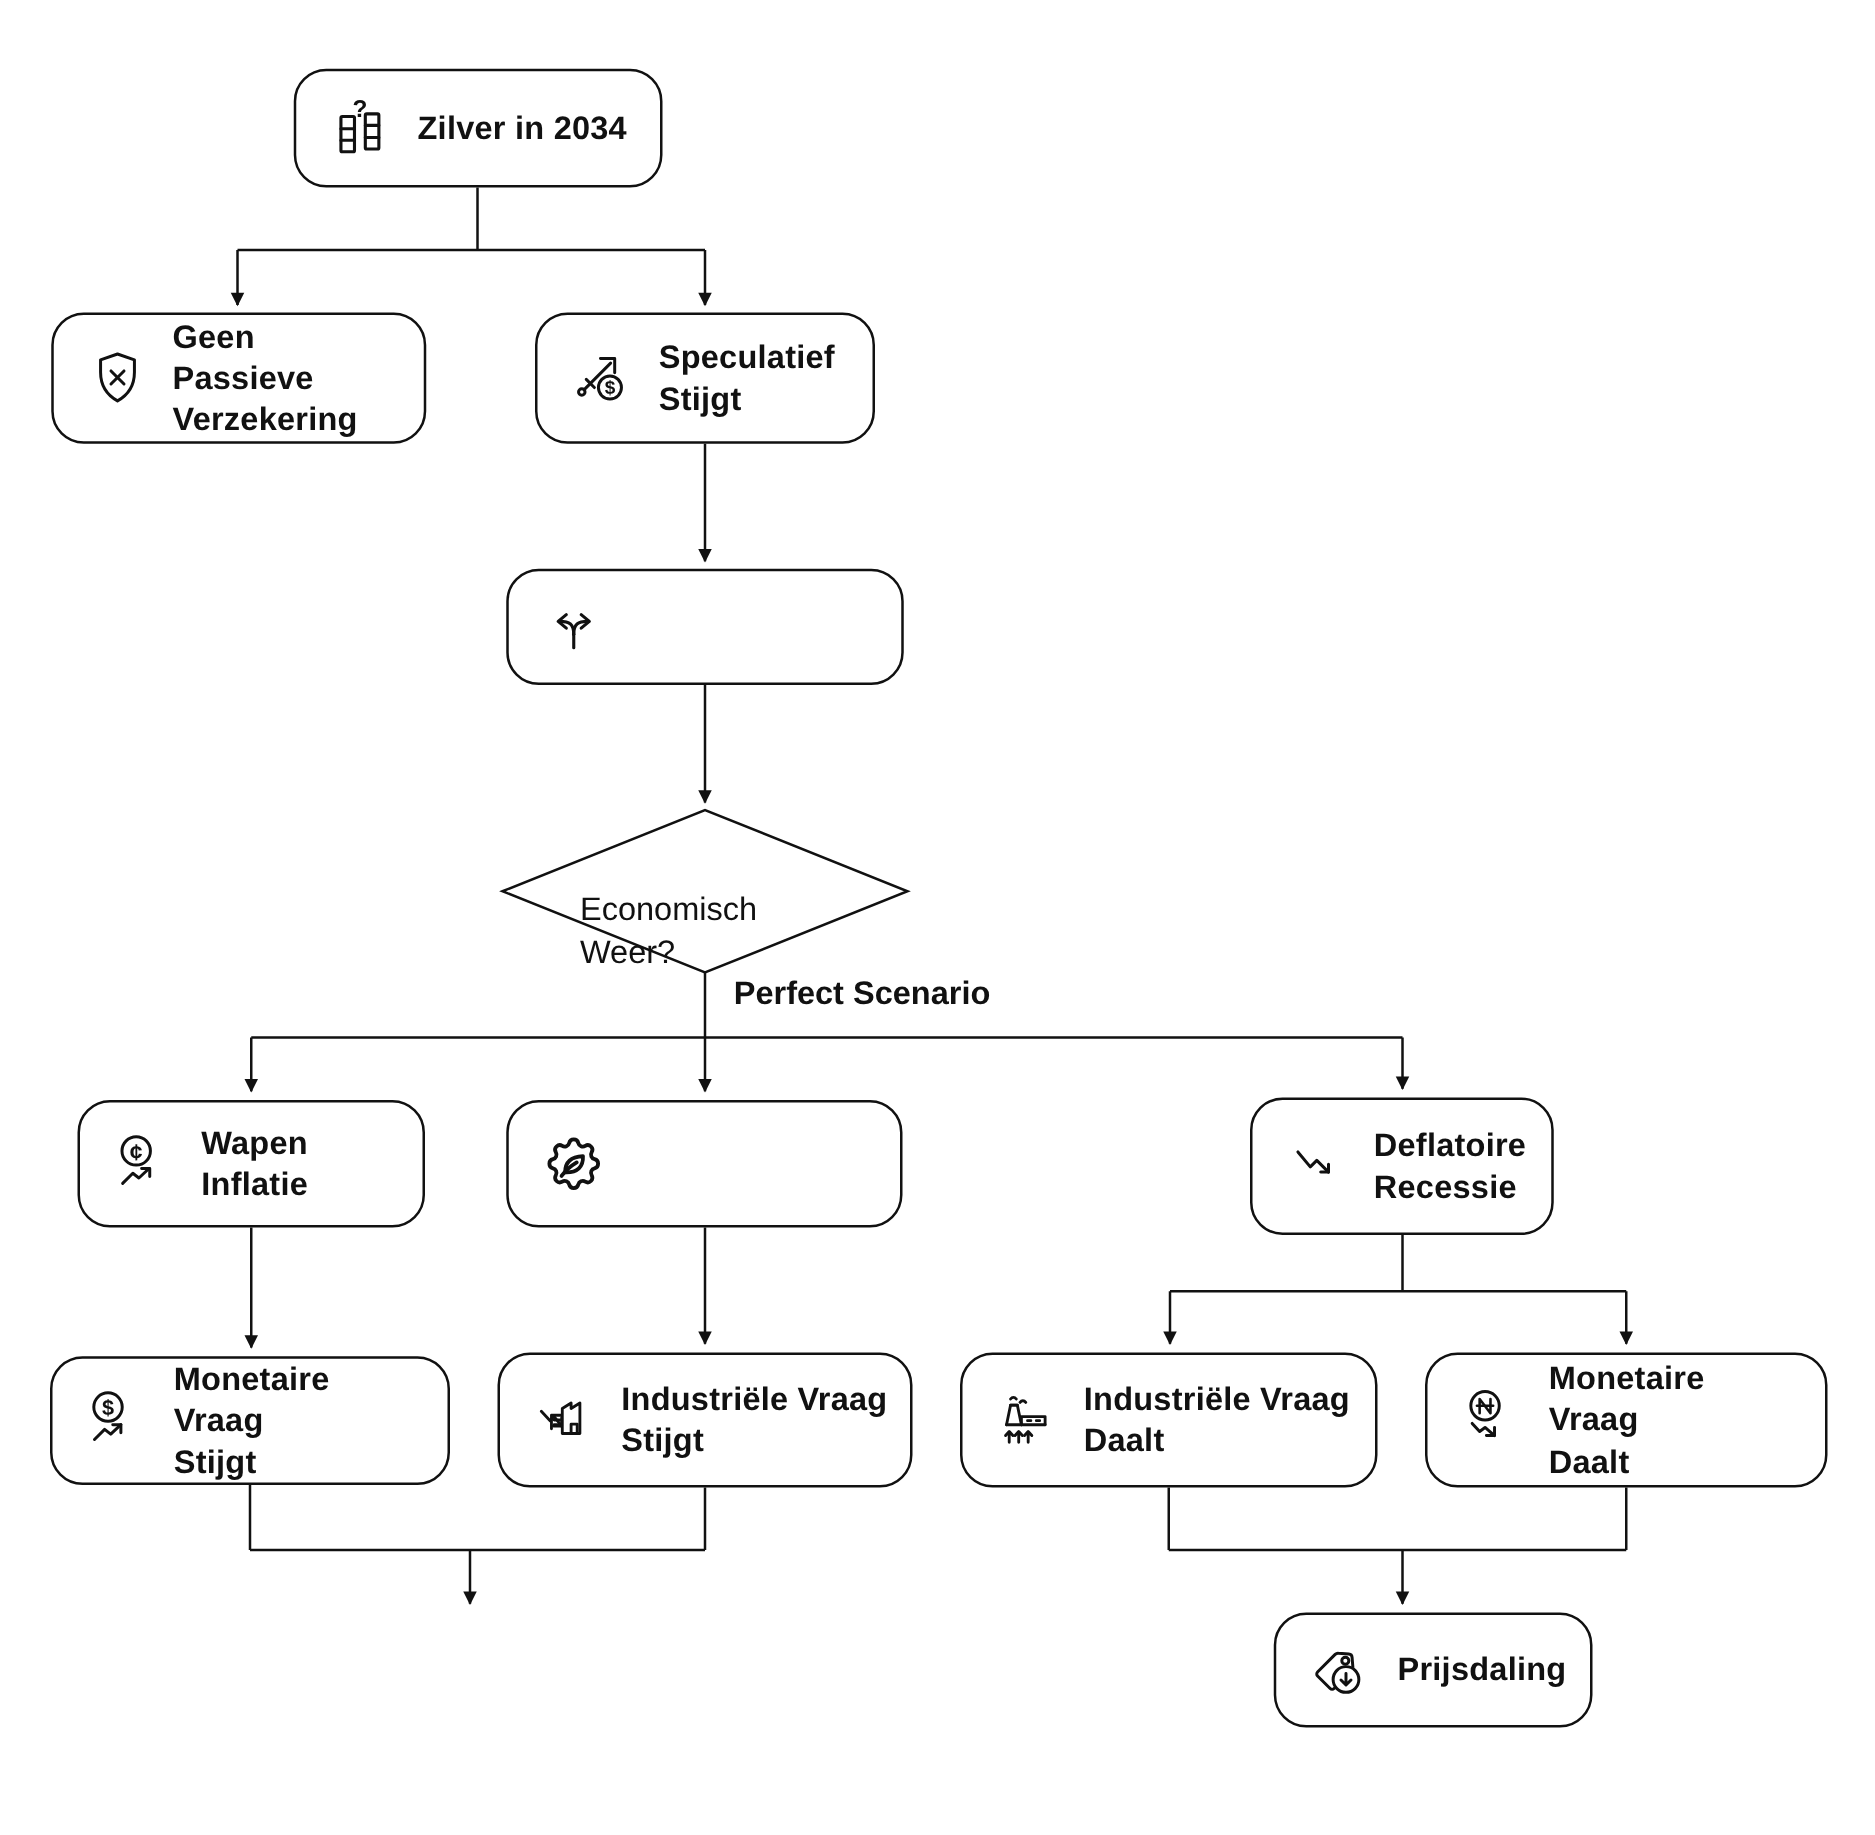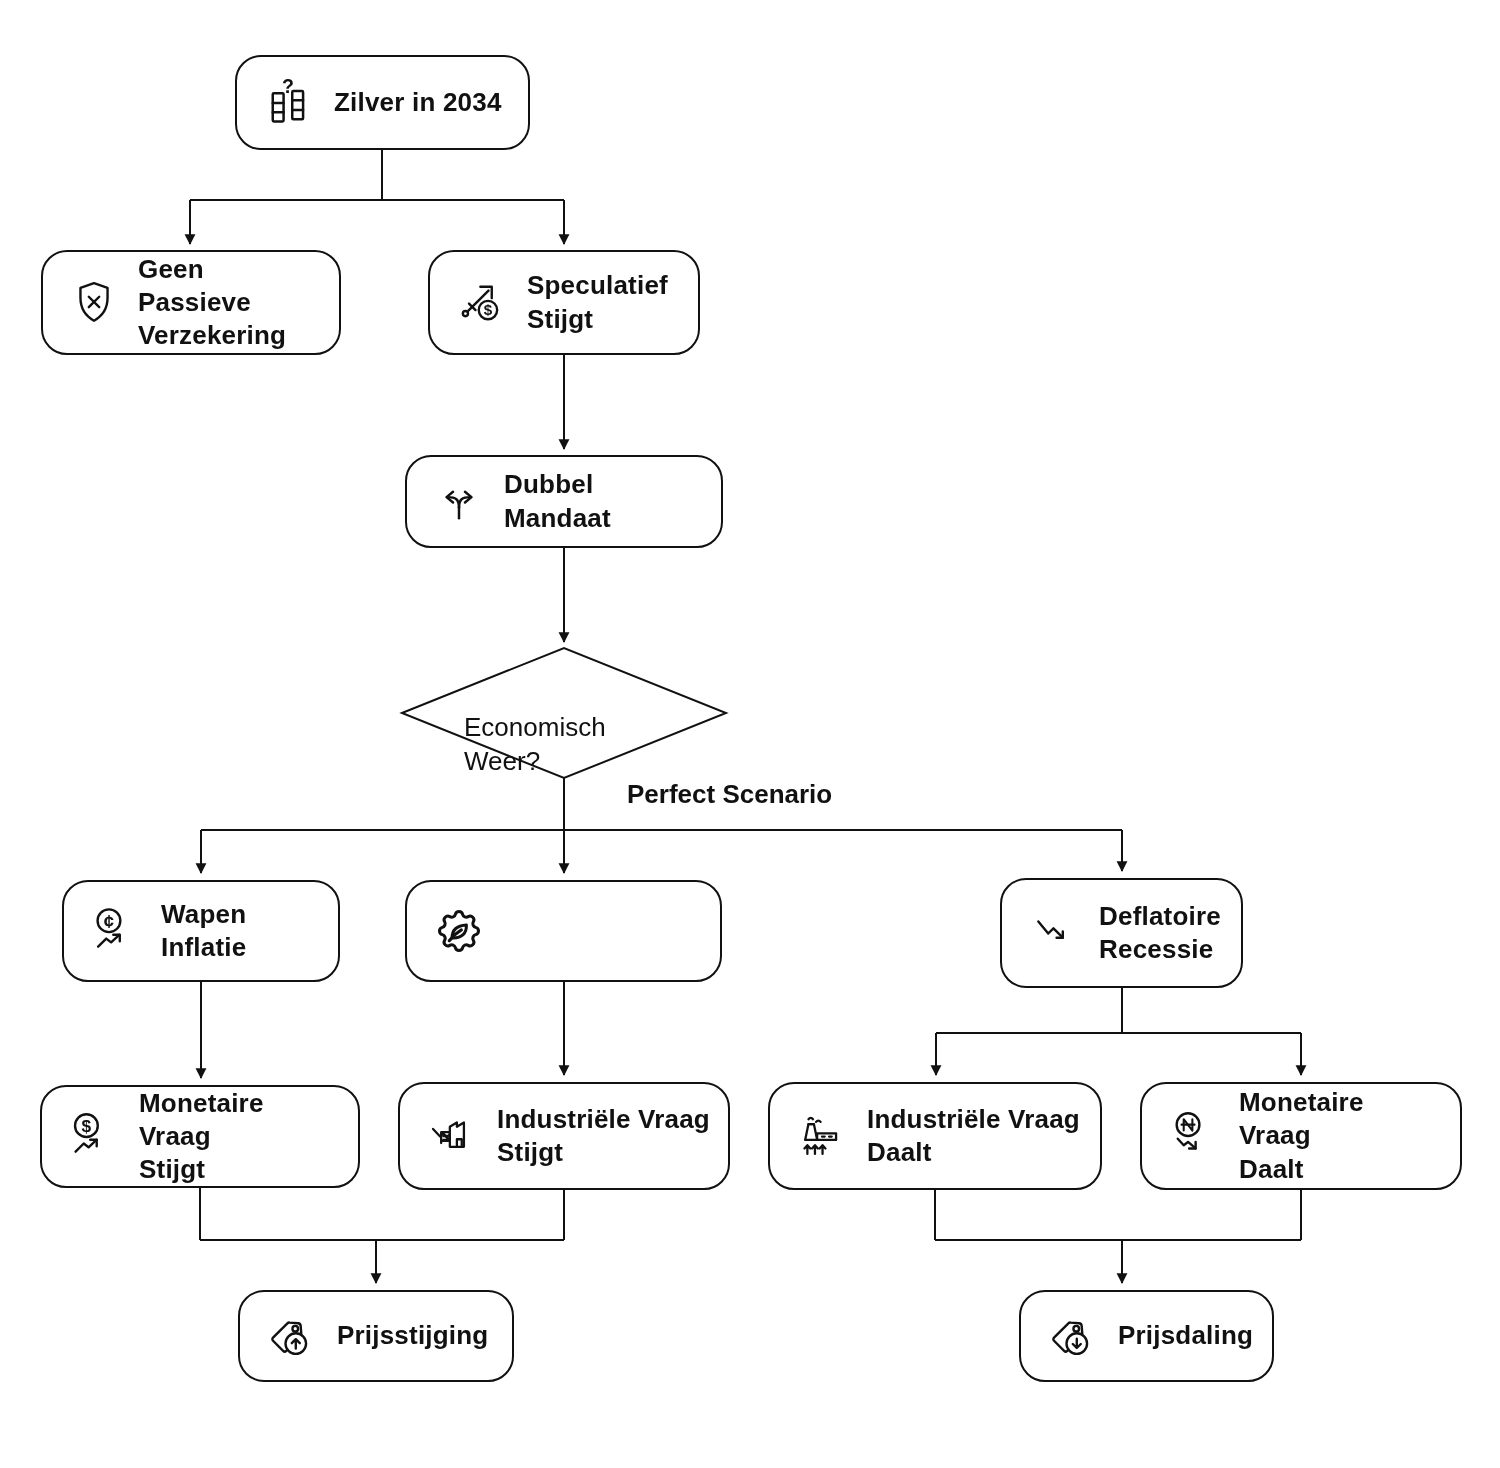--- a/index.html
+++ b/index.html
@@ -16,21 +16,21 @@
   .label{font-weight:bold;font-size:26px;line-height:1.28;letter-spacing:.2px;}
   .label span{display:block;}
   .icon{flex:0 0 auto;display:flex;}
   .icon svg{display:block;}
   .diamond-label{
     position:absolute;left:464px;top:679px;width:200px;text-align:left;
     font-weight:normal;font-size:26px;line-height:1.3;margin-top:32px;
   }
   .branch-label{
     position:absolute;left:587px;top:779px;
-    font-weight:bold;font-size:26px;margin-left:40px;
+    font-weight:bold;font-size:26px;
   }
   svg text{font-family:"Liberation Sans",sans-serif;}
 </style>
 </head>
 <body>
 
 <div class="canvas">
 
   <svg class="connector-layer" width="1500" height="1468" viewBox="0 0 1500 1468">
     <defs>
@@ -117,21 +117,20 @@
   <div class="node" style="left:405px;top:455px;width:318px;height:93px;">
     <span class="icon">
       <svg width="52" height="52" viewBox="0 0 48 48" fill="none" stroke="#111111" stroke-width="2.3" stroke-linecap="round" stroke-linejoin="round">
         <path d="M24 39 V29"></path>
         <path d="M24 29 C24 21.5 21 19.5 13.5 19.5"></path>
         <path d="M24 29 C24 21.5 27 19.5 34.5 19.5"></path>
         <path d="M18.5 14.5 L12.5 19.5 L18.5 24.5"></path>
         <path d="M29.5 14.5 L35.5 19.5 L29.5 24.5"></path>
       </svg>
     </span>
-    <div class="label">Dubbel Mandaat</div>
   </div>
 
   <div class="diamond-label">
     <span style="display:block;">Economisch</span>
     <span style="display:block;">Weer?</span>
   </div>
 
   <div class="branch-label">Perfect Scenario</div>
 
   <div class="node" style="left:62px;top:880px;width:278px;height:102px;">
@@ -230,31 +229,20 @@
         <path d="M9 26.5 L14.5 32.5 L18.5 29.5 L25.5 35.5"></path>
         <path d="M19.5 35.5 L25.5 35.5 L25.5 29.5"></path>
       </svg>
     </span>
     <div class="label">
       <span>Monetaire Vraag</span>
       <span>Daalt</span>
     </div>
   </div>
 
-  <div class="node" style="left:238px;top:1290px;width:276px;height:92px;">
-    <span class="icon">
-      <svg width="52" height="52" viewBox="0 0 48 48" fill="none" stroke="#111111" stroke-width="2.2" stroke-linecap="round" stroke-linejoin="round">
-        <path d="M6.5 25.5 L19.5 12.5 C20.1 11.9 21 11.5 21.9 11.6 L29.6 12.2 C30.9 12.3 31.9 13.3 32 14.6 L32.6 22.3 C32.7 23.2 32.3 24.1 31.7 24.7 L18.7 37.7 C17.9 38.5 16.6 38.5 15.8 37.7 L6.5 28.4 C5.7 27.6 5.7 26.3 6.5 25.5 Z"></path>
-        <circle cx="27" cy="17.2" r="2.6"></circle>
-        <circle cx="27.5" cy="31" r="9.5" fill="#ffffff"></circle>
-        <path d="M27.5 35.5 V27.5 M23.8 30.6 L27.5 26.9 L31.2 30.6"></path>
-      </svg>
-    </span>
-    <div class="label">Prijsstijging</div>
-  </div>
 
   <div class="node" style="left:995px;top:1290px;width:255px;height:92px;margin-left:24px;">
     <span class="icon">
       <svg width="52" height="52" viewBox="0 0 48 48" fill="none" stroke="#111111" stroke-width="2.2" stroke-linecap="round" stroke-linejoin="round">
         <path d="M6.5 25.5 L19.5 12.5 C20.1 11.9 21 11.5 21.9 11.6 L29.6 12.2 C30.9 12.3 31.9 13.3 32 14.6 L32.6 22.3 C32.7 23.2 32.3 24.1 31.7 24.7 L18.7 37.7 C17.9 38.5 16.6 38.5 15.8 37.7 L6.5 28.4 C5.7 27.6 5.7 26.3 6.5 25.5 Z"></path>
         <circle cx="27" cy="17.2" r="2.6"></circle>
         <circle cx="27.5" cy="31" r="9.5" fill="#ffffff"></circle>
         <path d="M27.5 26.5 V34.5 M23.8 31.4 L27.5 35.1 L31.2 31.4"></path>
       </svg>
     </span>

